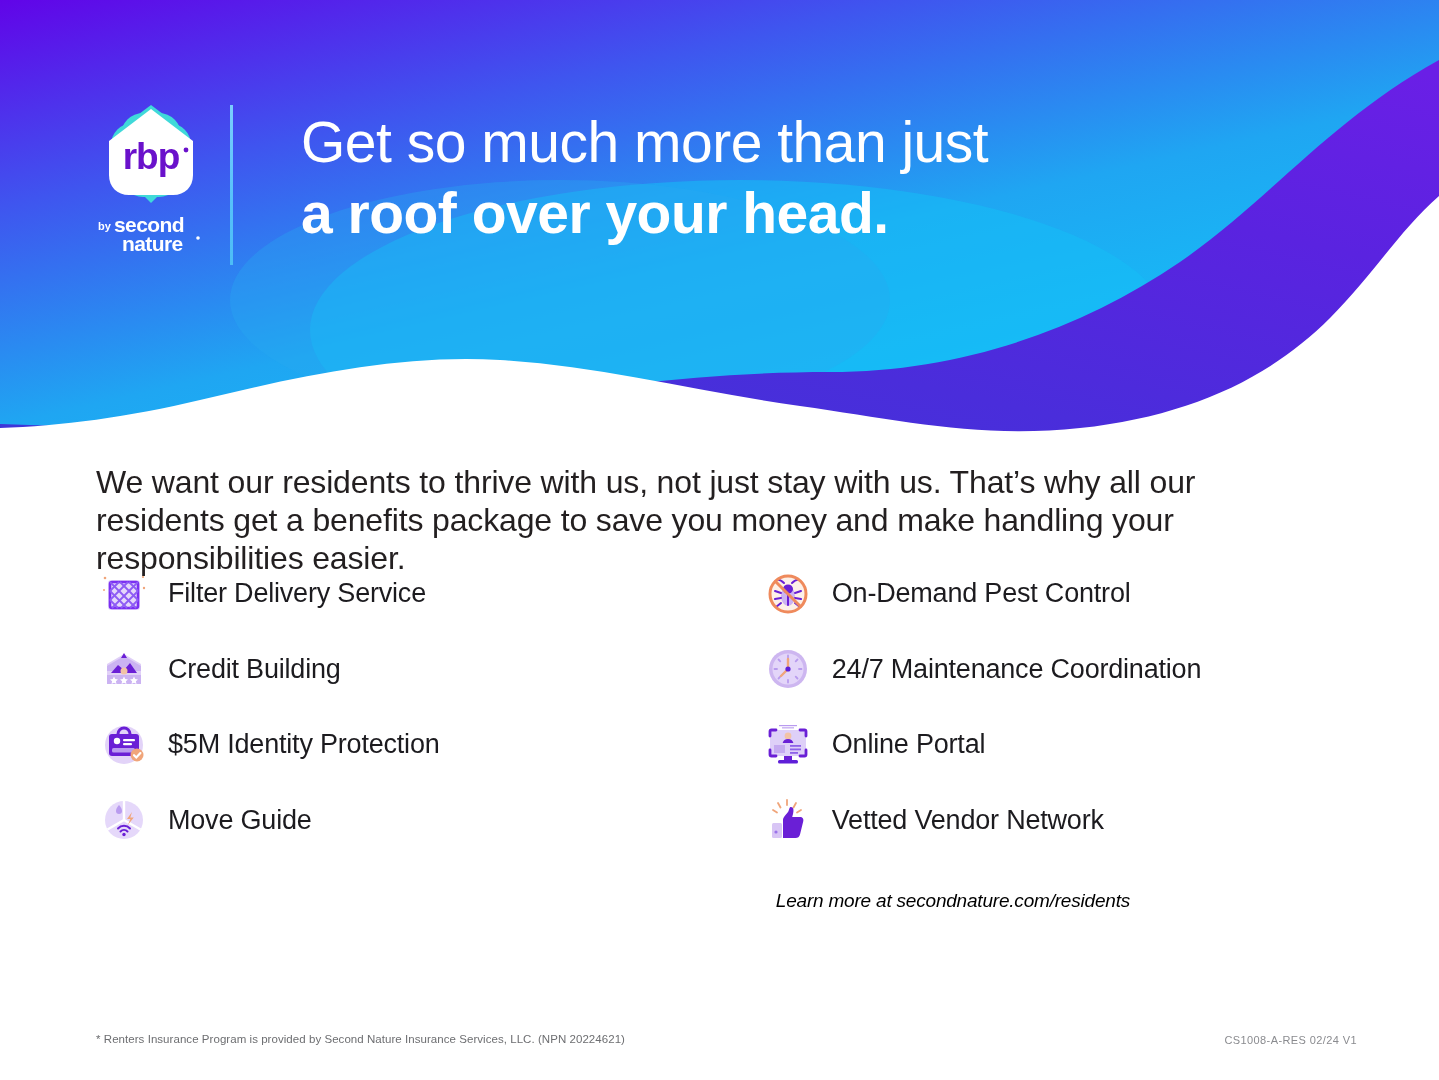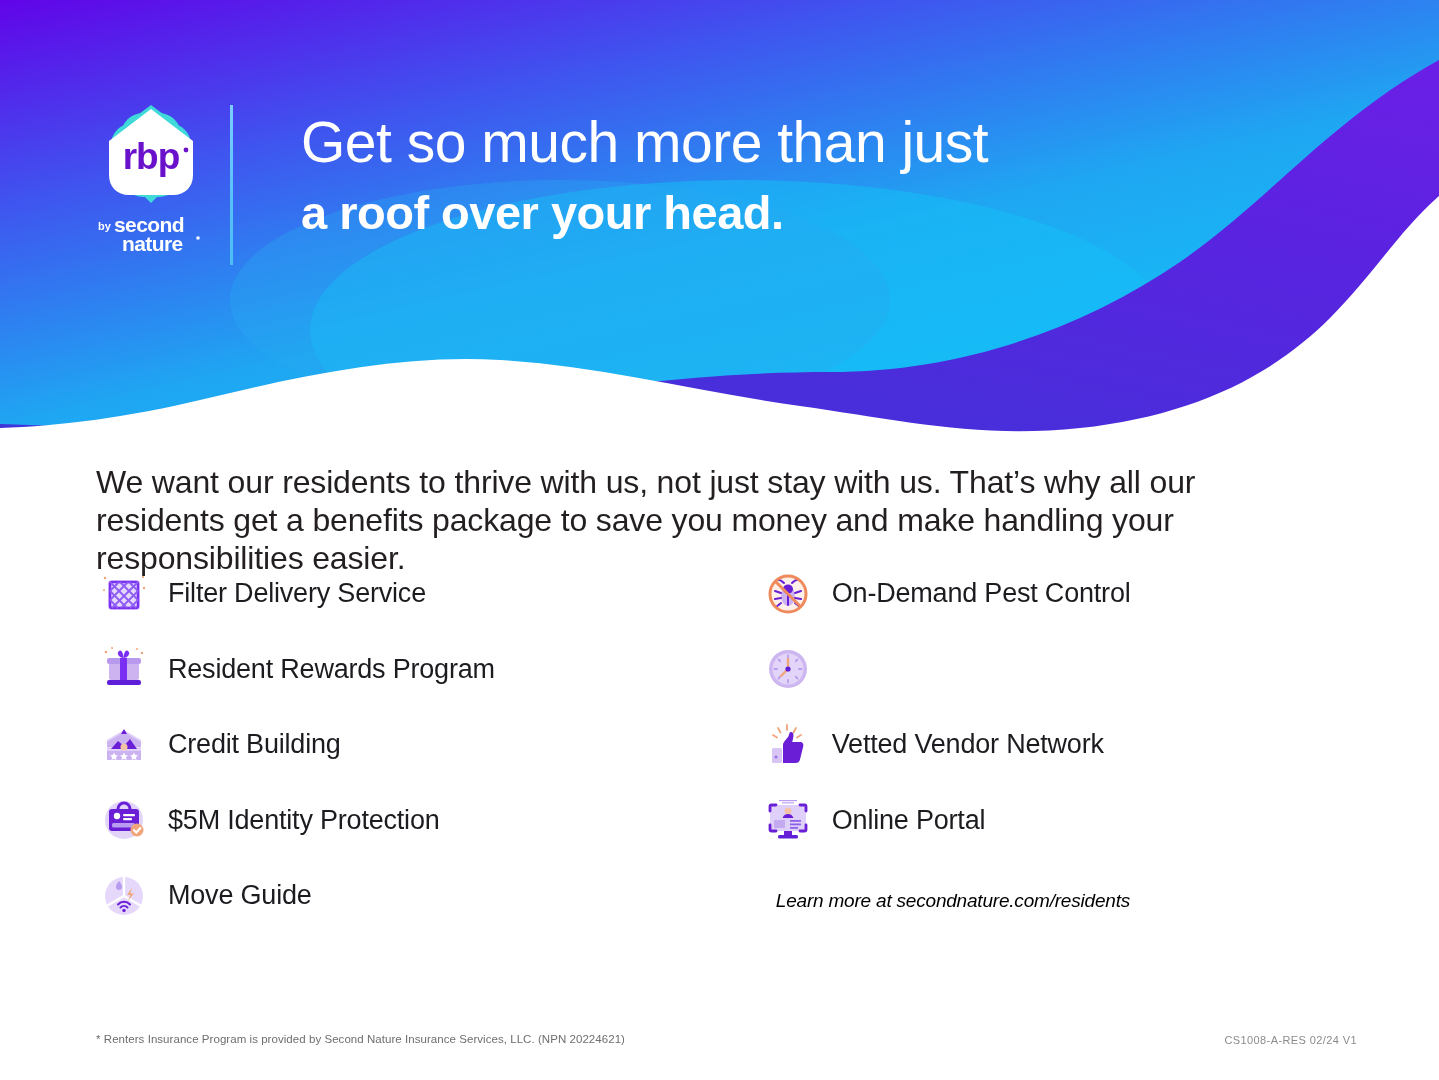--- a/index.html
+++ b/index.html
@@ -34,21 +34,21 @@
   }
 
   .headline {
     position:absolute; left:270px; top:108px; width:1050px;
     color:#ffffff; letter-spacing:-0.5px;margin-left:31px;
   }
   .headline .l1 {
     display:block; font-size:57px; line-height:68px; font-weight:400;
   }
   .headline .l2 {
-    display:block; font-size:47px; line-height:68px; font-weight:700;
+    display:block; font-size:57px; line-height:68px; font-weight:700;
     margin-top:3px;
   }
 
   
   .intro {
     position:absolute; left:96px; top:463px; width:1215px;
     font-size:32px; line-height:38px; color:#231f20; font-weight:400;
     letter-spacing:-0.15px;
   }
 
@@ -196,39 +196,20 @@
             <circle cx="6" cy="9" r="1.3"></circle>
               <circle cx="44" cy="8" r="1.1"></circle>
             <circle cx="45" cy="19" r="1.2"></circle>
               <circle cx="5" cy="21" r="1"></circle>
           </g>
         </svg>
       </span>
       <span class="b-label">Filter Delivery Service</span>
     </div>
 
-    <div class="benefit">
-      <span class="b-icon">
-        <svg width="50" height="50" viewBox="0 0 50 50">
-          <rect x="10" y="18" width="30" height="18" rx="2" fill="#cdb4f0"></rect>
-          <rect x="8" y="14" width="34" height="6" rx="2" fill="#b79aee"></rect>
-          <rect x="21" y="14" width="7" height="25" fill="#7b2ff2"></rect>
-          <rect x="8" y="36" width="34" height="5" rx="2" fill="#5f1fd8"></rect>
-          <path d="M24.5 14 C20 14 17 9 20 7 C23 5 24.5 11 24.5 14 Z" fill="#7b2ff2"></path>
-          <path d="M24.5 14 C29 14 32 9 29 7 C26 5 24.5 11 24.5 14 Z" fill="#7b2ff2"></path>
-          <g fill="#f0a57a">
-            <circle cx="7" cy="8" r="1.3"></circle>
-              <circle cx="43" cy="9" r="1.2"></circle>
-            <circle cx="13" cy="4" r="1"></circle>
-              <circle cx="38" cy="5" r="1"></circle>
-          </g>
-        </svg>
-      </span>
-      <span class="b-label">Resident Rewards Program</span>
-    </div>
 
     <div class="benefit">
       <span class="b-icon">
         <svg width="50" height="50" viewBox="0 0 50 50">
           <path d="M8 20 L25 10 L42 20 L42 40 L8 40 Z" fill="#e0d0f7"></path>
           <path d="M8 22 L25 12 L42 22 L42 27 L8 27 Z" fill="#cbb3f2"></path>
           <path d="M12 29 L19 21 L25 26 L31 19 L38 29 Z" fill="#6a1fd6"></path>
           <path d="M25 9 L28 14 L22 14 Z" fill="#6a1fd6"></path>
           <circle cx="25" cy="27" r="3.5" fill="#f2c3a6"></circle>
           <rect x="8" y="31" width="34" height="9" fill="#cbb3f2"></rect>
@@ -316,41 +297,21 @@
             <path d="M15.5 15.5 L17.3 17.3"></path>
               <path d="M34.5 34.5 L32.7 32.7"></path>
             <path d="M15.5 34.5 L17.3 32.7"></path>
               <path d="M34.5 15.5 L32.7 17.3"></path>
           </g>
           <path d="M25 25 L25 15" stroke="#f0a57a" stroke-width="2.4" stroke-linecap="round"></path>
           <path d="M25 25 L18 32" stroke="#f0a57a" stroke-width="2.4" stroke-linecap="round"></path>
           <circle cx="25" cy="25" r="2.6" fill="#5f1fd8"></circle>
         </svg>
       </span>
-    </div>
-
-    <div class="benefit">
-      <span class="b-icon">
-        <svg width="50" height="50" viewBox="0 0 50 50">
-          <g stroke="#f0a57a" stroke-width="1.8" stroke-linecap="round">
-            <path d="M24 5 L24 10"></path>
-              <path d="M15 8 L17.5 12.5"></path>
-            <path d="M33 8 L30.5 12.5"></path>
-              <path d="M10 15 L14 17.5"></path>
-            <path d="M38 15 L34 17.5"></path>
-          </g>
-          <rect x="9" y="28" width="10" height="15" rx="1.5" fill="#d8c5f5"></rect>
-          <circle cx="13" cy="37" r="1.6" fill="#9b73ea"></circle>
-          <path d="M20 43 L20 25 C20 22 23 20 25 17 C26.5 14.8 26 12 28 12
-                   C30.5 12 31 15 30 19 L29.2 22 L37 22
-                   C39.5 22 41 24 40.2 26.4 L37 39.5
-                   C36.4 42 34.8 43 32.5 43 Z" fill="#6a1fd6"></path>
-        </svg>
-      </span>
-      <span class="b-label">Vetted Vendor Network</span>
+      <span class="b-label">24/7 Maintenance Coordination</span>
     </div>
 
     <div class="benefit">
       <span class="b-icon">
         <svg width="50" height="50" viewBox="0 0 50 50">
           <rect x="7" y="10" width="36" height="26" rx="2.5" fill="#ded0f8"></rect>
           <g fill="none" stroke="#6a1fd6" stroke-width="2.8" stroke-linecap="round">
             <path d="M7 16 L7 11.5 A1.5 1.5 0 0 1 8.5 10 L13 10"></path>
             <path d="M43 16 L43 11.5 A1.5 1.5 0 0 0 41.5 10 L37 10"></path>
             <path d="M7 30 L7 34.5 A1.5 1.5 0 0 0 8.5 36 L13 36"></path>
@@ -368,18 +329,39 @@
           <rect x="15" y="40" width="20" height="3.5" rx="1.5" fill="#5f1fd8"></rect>
           <g fill="#b99bef">
             <rect x="16" y="5" width="18" height="1.2"></rect>
             <rect x="19" y="7.3" width="12" height="1.1"></rect>
           </g>
         </svg>
       </span>
       <span class="b-label">Online Portal</span>
     </div>
 
+    <div class="benefit">
+      <span class="b-icon">
+        <svg width="50" height="50" viewBox="0 0 50 50">
+          <g stroke="#f0a57a" stroke-width="1.8" stroke-linecap="round">
+            <path d="M24 5 L24 10"></path>
+              <path d="M15 8 L17.5 12.5"></path>
+            <path d="M33 8 L30.5 12.5"></path>
+              <path d="M10 15 L14 17.5"></path>
+            <path d="M38 15 L34 17.5"></path>
+          </g>
+          <rect x="9" y="28" width="10" height="15" rx="1.5" fill="#d8c5f5"></rect>
+          <circle cx="13" cy="37" r="1.6" fill="#9b73ea"></circle>
+          <path d="M20 43 L20 25 C20 22 23 20 25 17 C26.5 14.8 26 12 28 12
+                   C30.5 12 31 15 30 19 L29.2 22 L37 22
+                   C39.5 22 41 24 40.2 26.4 L37 39.5
+                   C36.4 42 34.8 43 32.5 43 Z" fill="#6a1fd6"></path>
+        </svg>
+      </span>
+      <span class="b-label">Vetted Vendor Network</span>
+    </div>
+
     <div class="learn-more">Learn more at secondnature.com/residents</div>
   </div>
 </div>
 
 <div class="footer-left">* Renters Insurance Program is provided by Second Nature Insurance Services, LLC. (NPN 20224621)</div>
 <div class="footer-right">CS1008-A-RES 02/24 V1</div>
 
 </body></html>

